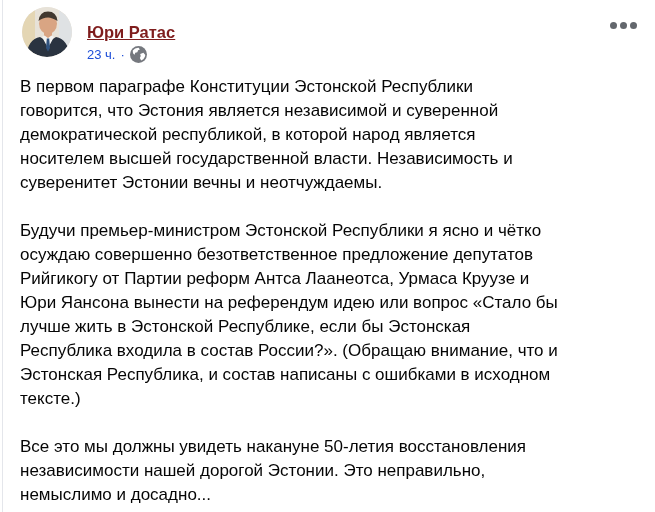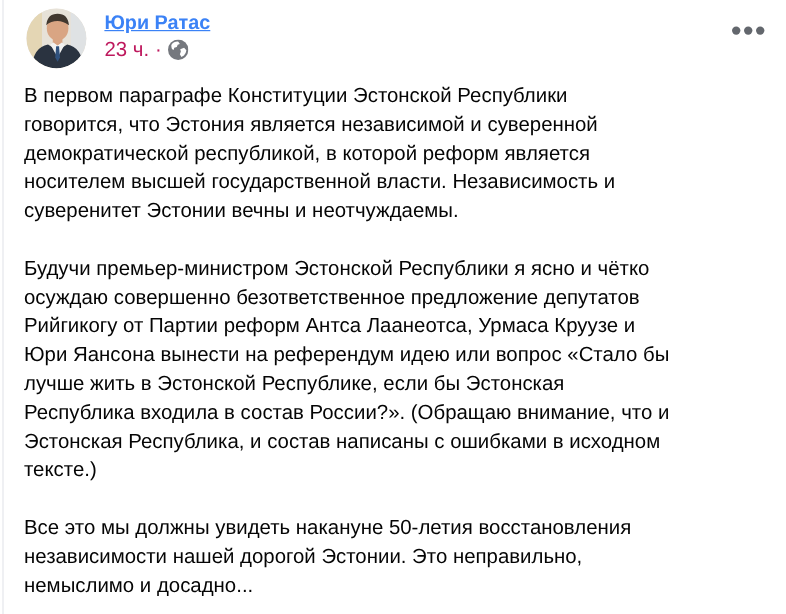--- a/index.html
+++ b/index.html
@@ -22,26 +22,27 @@
   }
   .avatar {
     width: 50px; height: 50px; border-radius: 50%;
     overflow: hidden; flex: 0 0 auto; cursor: pointer;
     background: #e7e2d8;
   }
   .avatar svg { display: block; width: 50px; height: 50px; }
   .header-text { margin-left: 15px; padding-top: 2px; min-width: 0; }
   .author-name {
     font-weight: 700; font-size: 16.5px; line-height: 21px;
-    color: #3b82f6; text-decoration: underline; cursor: pointer;
+    color: #7f1d1d; text-decoration: underline; cursor: pointer;
     display: inline-block;
+    margin-top: 13px;
   }
   .meta-row {
     display: flex; align-items: center; gap: 5px;
-    color: #be185d; font-size: 17px; line-height: 19px;
+    color: #1d4ed8; font-size: 13px; line-height: 19px;
     margin-top: 2px;
   }
   .globe-wrap { display: inline-flex; }
   .globe-wrap svg { display: block; }
   .menu-btn {
     margin-left: auto; margin-top: 9px;
     padding: 6px 4px; cursor: pointer; border-radius: 50%;
   }
   .dots { display: flex; gap: 3px; }
   .dots i {
@@ -107,21 +108,21 @@
         <i></i>
         <i></i>
       </span>
   </div>
 
 </div>
 
 <div class="post-body">
   <p>В первом параграфе Конституции Эстонской Республики
 говорится, что Эстония является независимой и суверенной
-демократической республикой, в которой реформ является
+демократической республикой, в которой народ является
 носителем высшей государственной власти. Независимость и
 суверенитет Эстонии вечны и неотчуждаемы.</p>
   <p>Будучи премьер-министром Эстонской Республики я ясно и чётко
 осуждаю совершенно безответственное предложение депутатов
 Рийгикогу от Партии реформ Антса Лаанеотса, Урмаса Круузе и
 Юри Яансона вынести на референдум идею или вопрос «Стало бы
 лучше жить в Эстонской Республике, если бы Эстонская
 Республика входила в состав России?». (Обращаю внимание, что и
 Эстонская Республика, и состав написаны с ошибками в исходном
 тексте.)</p>

